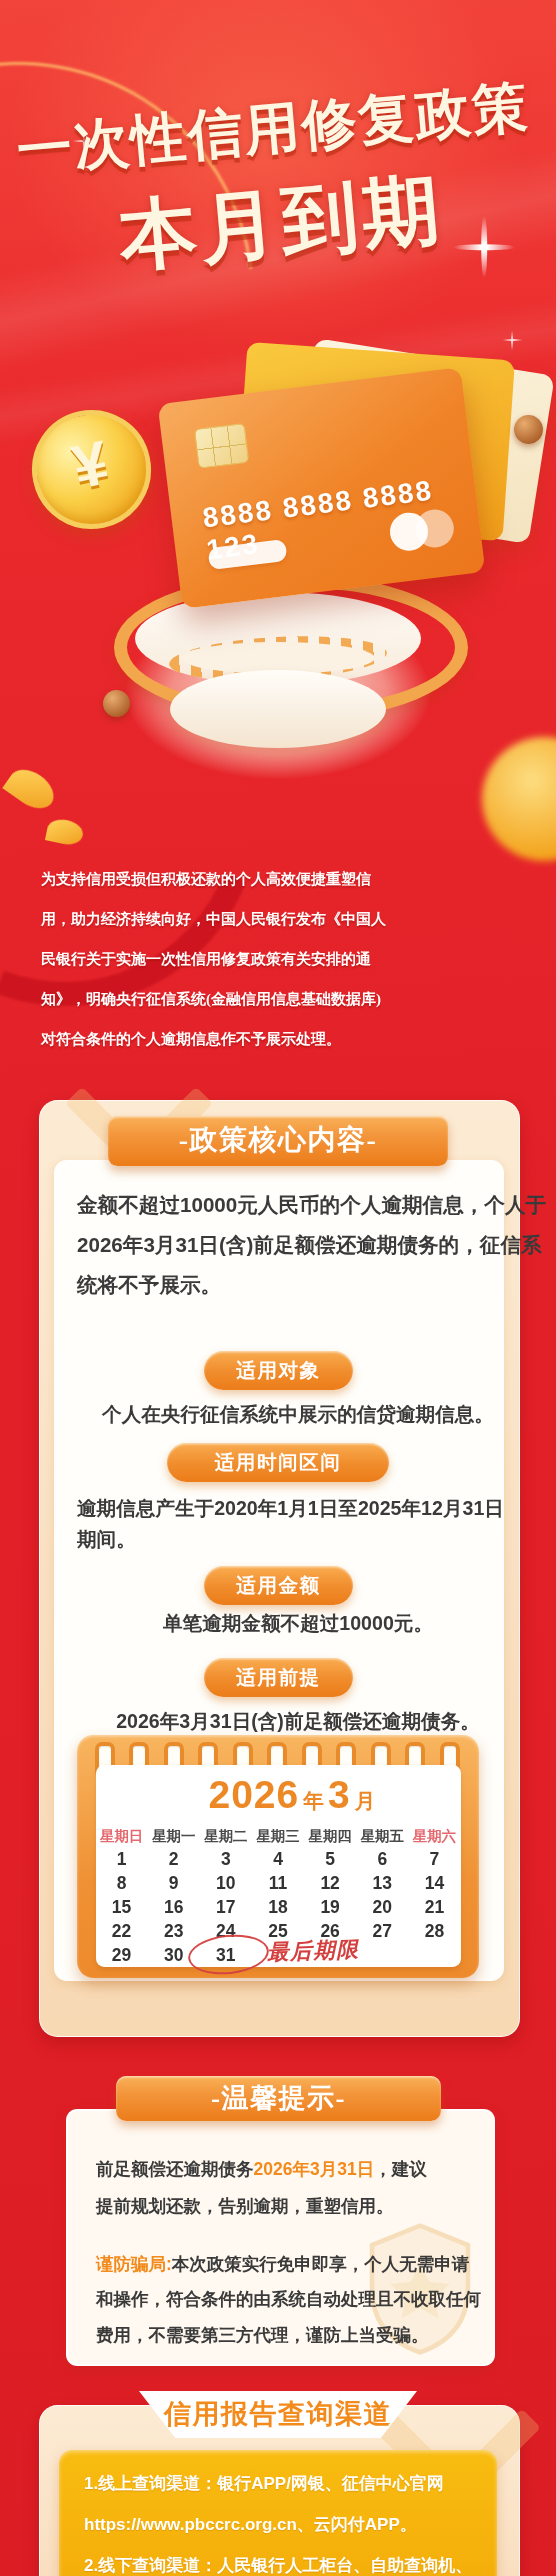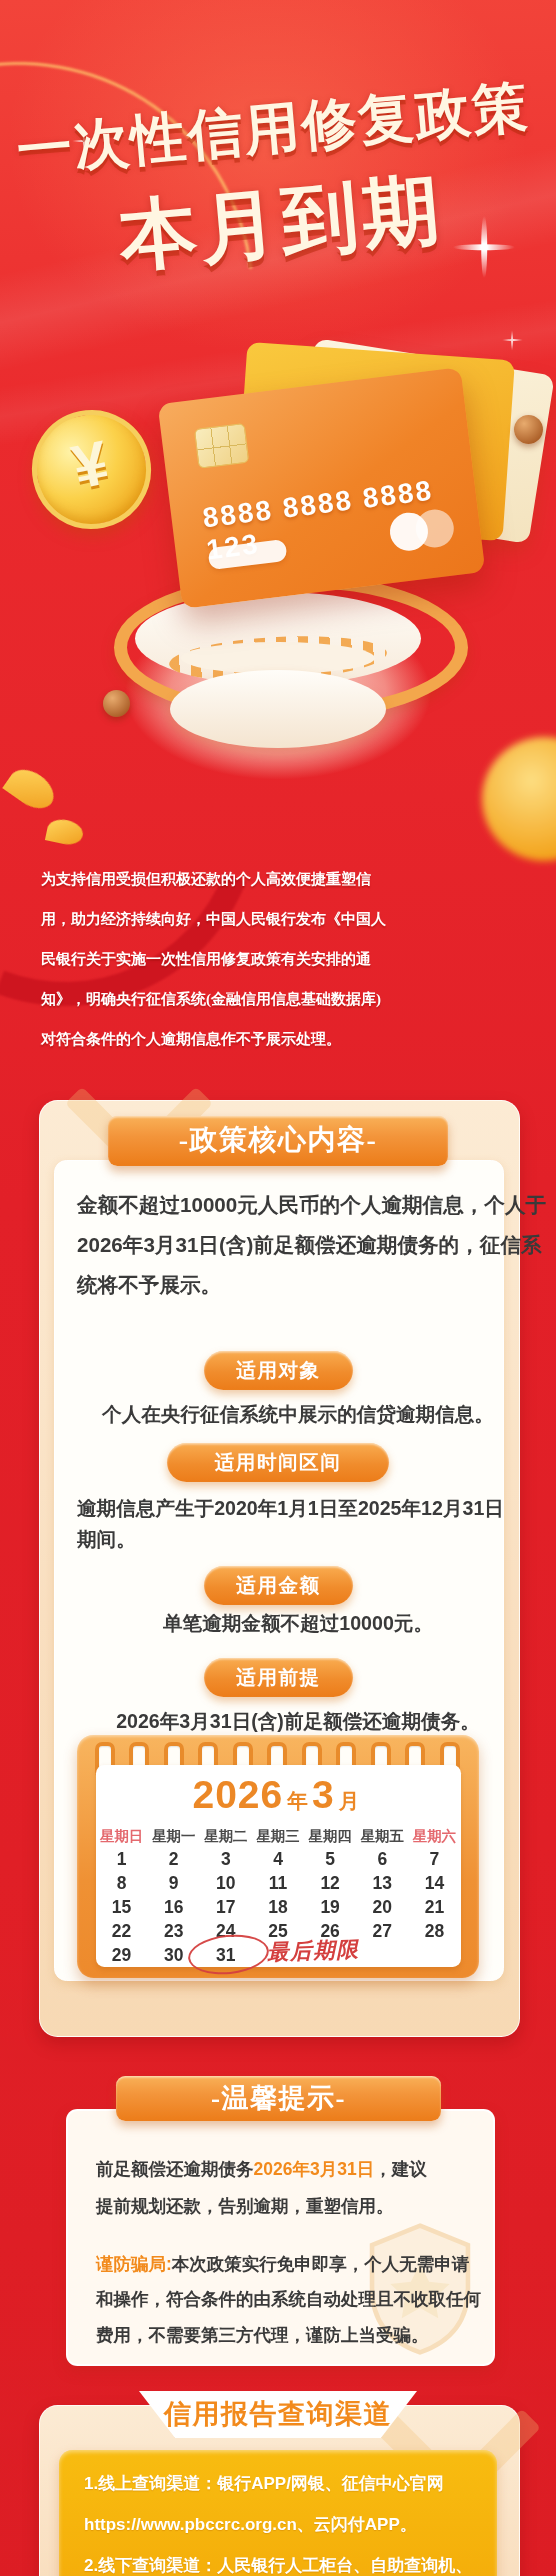--- a/index.html
+++ b/index.html
@@ -114,37 +114,37 @@
   #pill3{left:204px;top:1658px;width:149px;}
   #sec3t{top:1706px;}
   
   #cal{position:absolute;left:77px;top:1735px;width:402px;height:243px;border-radius:16.5px;
     background:linear-gradient(180deg,#f8b55f,#ef9134 60%,#ed8a2c);
     box-shadow:0 6.2px 13.4px rgba(180,80,10,.30),inset 0 1.5px 3.1px rgba(255,255,255,.5);}
   .ring{position:absolute;top:7.2px;width:12.4px;height:29px;border:4.1px solid #e88b2b;border-radius:7.2px;
     background:#fffdf8;box-shadow:inset 0 1px 1.5px rgba(0,0,0,.12);}
   #cal-page{position:absolute;left:18.5px;top:30px;width:365px;height:202px;background:#fff;border-radius:8.2px;
     box-shadow:0 2.1px 5.2px rgba(150,70,0,.18);}
-  #cal-title{position:absolute;top:8.2px;width:100%;text-align:center;font-weight:900;color:#ec8826;}
+  #cal-title{position:absolute;top:8.2px;width:100%;text-align:center;font-weight:900;color:#ec8826;margin-left:16px;}
   #cal-title .cy{font-size:39px;letter-spacing:1px;}
   #cal-title .cu{font-size:20.6px;margin:0 4.1px;}
   #cal-week{position:absolute;top:62px;left:0;width:100%;display:grid;grid-template-columns:repeat(7,1fr);
     text-align:center;font-size:14.4px;font-weight:700;color:#4a4a4a;}
   #cal-week .end{color:#e4696e;}
   #cal-grid{position:absolute;top:82px;left:0;width:100%;display:grid;grid-template-columns:repeat(7,1fr);
     grid-auto-rows:24px;text-align:center;font-size:17.5px;font-weight:600;color:#333;}
   #cal-grid .day{line-height:24px;}
   #deadline-circle{position:absolute;left:92px;top:170px;width:77px;height:35px;border:2.6px solid #d4403f;
     border-radius:50%;transform:rotate(-6deg);opacity:.95;}
   #deadline-note{position:absolute;left:171px;top:171px;font-size:21.6px;font-weight:800;color:#d4403f;
     font-family:"Liberation Serif","DejaVu Serif",serif;font-style:italic;letter-spacing:1.5px;transform:rotate(-2deg);}
   
   #tips-card{left:66px;top:2109px;width:425px;height:253px;background:#fff9f1;border-radius:11.3px;
     border:2.1px solid rgba(255,255,255,.95);box-shadow:0 5.2px 12.4px rgba(180,40,20,.25);overflow:hidden;}
-  #tips-badge{left:116px;top:2076px;width:325px;height:45px;line-height:45px;font-size:27px;}
+  #tips-badge{left:116px;top:2076px;width:325px;height:45px;line-height:45px;font-size:27px;border-radius:10px;}
   .tline{position:absolute;left:96px;width:373px;font-size:17.5px;font-weight:800;color:#3a3a3a;
     line-height:25px;white-space:nowrap;}
   .hl{color:#f28a1c;}
   #tp1{top:2157px;} #tp2{top:2194px;} #tp3{top:2252px;} #tp4{top:2287px;} #tp5{top:2323px;}
   #tips-shield{position:absolute;right:14.4px;bottom:7.2px;opacity:.55;}
   
   #report-bg{left:39px;top:2405px;width:479px;height:296px;}
   #report-banner{position:absolute;left:139px;top:2391px;width:278px;height:47px;line-height:47px;
     background:#fff;text-align:center;font-size:27px;font-weight:800;color:#f28a1c;letter-spacing:1.5px;
     clip-path:polygon(0 0,100% 0,87% 100%,13% 100%);box-shadow:0 4.1px 8.2px rgba(180,60,10,.25);}

